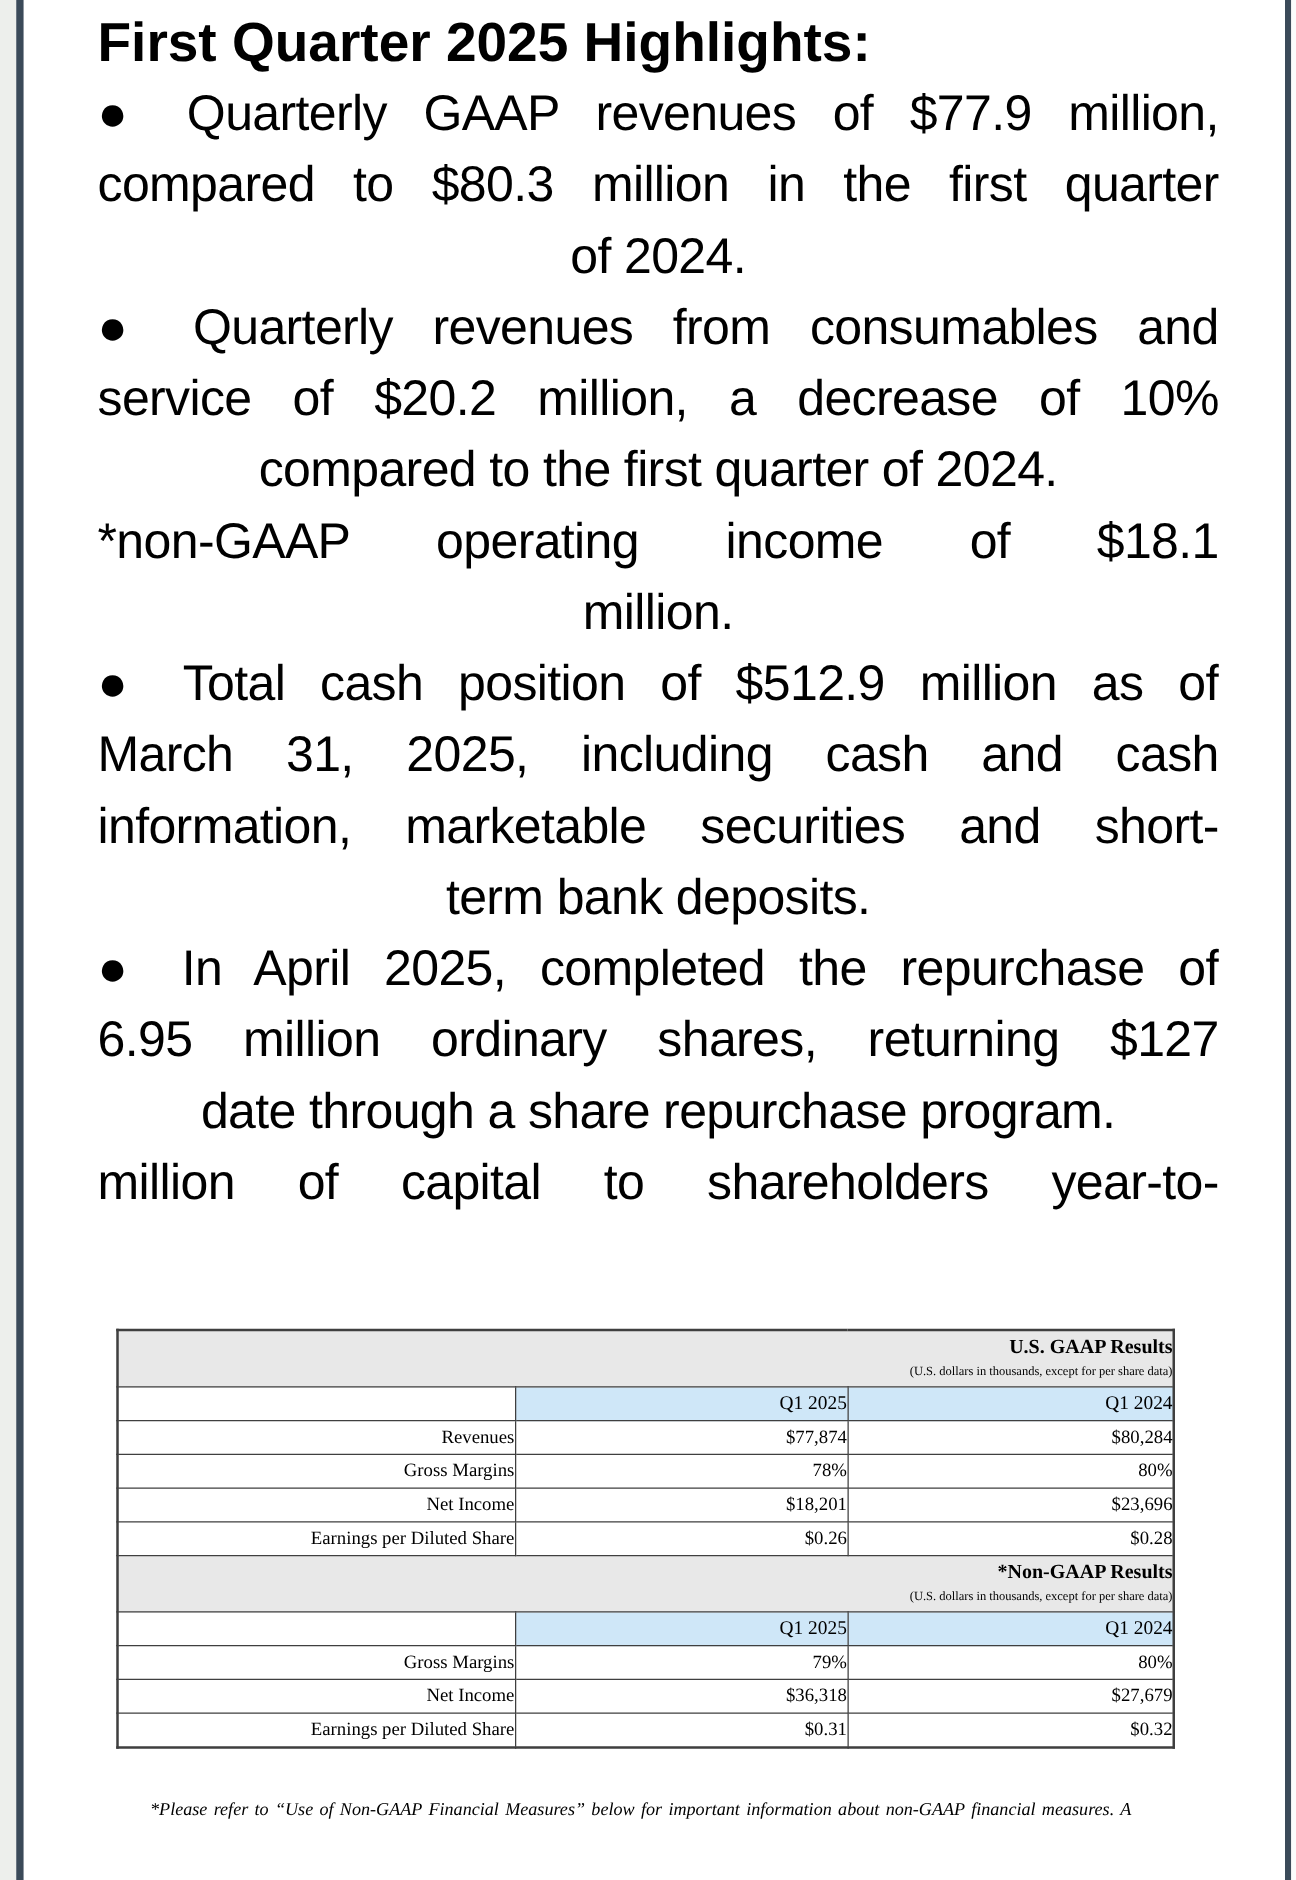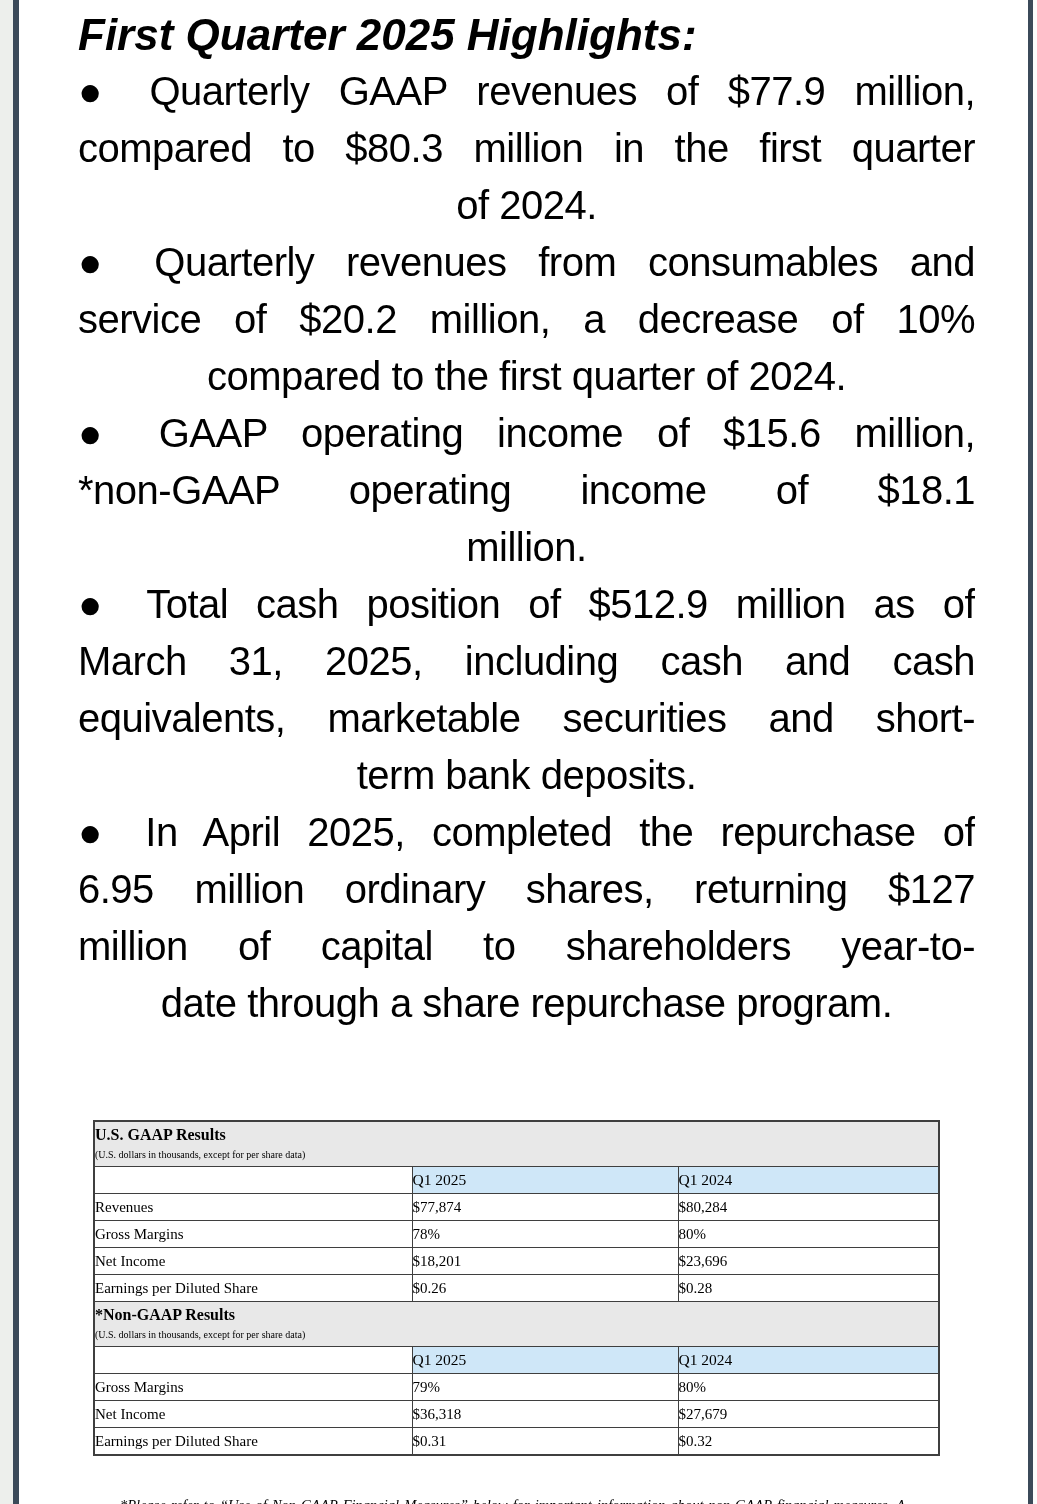--- a/index.html
+++ b/index.html
@@ -15,21 +15,20 @@
   .vline-l { width: 6px;  background: #3b4a59; flex: 0 0 auto; }
   .vline-r { width: 5px;  background: #3b4a59; flex: 0 0 auto; }
   .strip-r { width: 4px;  background: #fbfcfc; flex: 0 0 auto; }
   .page { flex: 1 1 auto; background: #ffffff; position: relative; }
 
   
   .text-block { padding: 6px 0 0 59px; width: 897px; }
   .doc-title {
     margin: 0;
     font-family: "Liberation Sans", "DejaVu Sans", sans-serif;
-    font-style: italic;
     font-weight: 700;
     font-size: 44px;
     line-height: 57px;
     color: #000;
   }
   .hl-line {
     font-family: "Liberation Sans", "DejaVu Sans", sans-serif;
     font-weight: 400;
     font-size: 40px;
     line-height: 57px;
@@ -49,21 +48,21 @@
     border-collapse: collapse;
     table-layout: fixed;
     width: 845px;
     margin: 88px 0 0 74px;
     border: 2px solid #3f3f3f;
     font-family: "Liberation Serif", "DejaVu Serif", serif;
     color: #000;
   }
   .fin-table td {
     border: 1px solid #3f3f3f;
-    text-align: left;
+    text-align: right;
     vertical-align: middle;
     padding: 0;
   }
   .fin-table td.band { background: #e8e8e8; height: 44px; }
   .band-title { font-weight: 700; font-size: 16px; line-height: 21px; }
   .band-sub   { font-size: 10px; line-height: 19px; }
   .fin-table td.qh  { background: #cfe7f8; font-weight: 400; font-size: 15.5px; height: 26px; }
   .fin-table td.rowhead, .fin-table td.val { font-size: 15px; height: 26px; }
 
   
@@ -89,31 +88,30 @@
   <div class="page">
     <div class="text-block">
       <h1 class="doc-title">First Quarter 2025 Highlights:</h1>
       <div id="lines">
           <div class="hl-line jl">● Quarterly GAAP revenues of $77.9 million,</div>
           <div class="hl-line jl">compared to $80.3 million in the first quarter</div>
           <div class="hl-line">of 2024.</div>
           <div class="hl-line jl">● Quarterly revenues from consumables and</div>
           <div class="hl-line jl">service of $20.2 million, a decrease of 10%</div>
           <div class="hl-line">compared to the first quarter of 2024.</div>
-          <div class="hl-line jl">● GAAP operating income of $15.6 million,</div>
           <div class="hl-line jl">*non-GAAP operating income of $18.1</div>
           <div class="hl-line">million.</div>
           <div class="hl-line jl">● Total cash position of $512.9 million as of</div>
           <div class="hl-line jl">March 31, 2025, including cash and cash</div>
-          <div class="hl-line jl">equivalents, marketable securities and short-</div>
+          <div class="hl-line jl">information, marketable securities and short-</div>
           <div class="hl-line">term bank deposits.</div>
           <div class="hl-line jl">● In April 2025, completed the repurchase of</div>
           <div class="hl-line jl">6.95 million ordinary shares, returning $127</div>
+          <div class="hl-line">date through a share repurchase program.</div>
           <div class="hl-line jl">million of capital to shareholders year-to-</div>
-          <div class="hl-line">date through a share repurchase program.</div>
         </div>
     </div>
 
     <table class="fin-table" id="fin-table">
       <colgroup>
         <col style="width:318px">
         <col style="width:266px">
         <col style="width:261px">
       </colgroup>
     <tbody>

